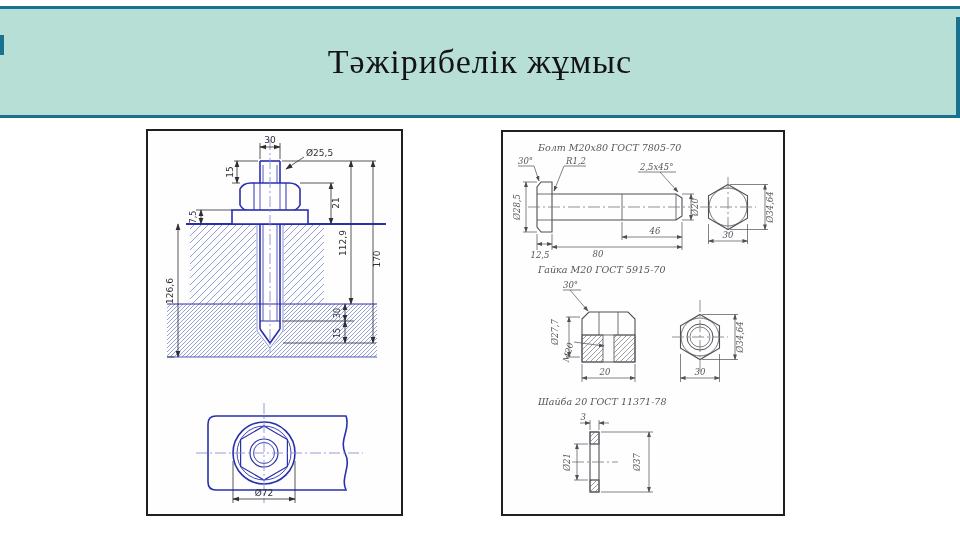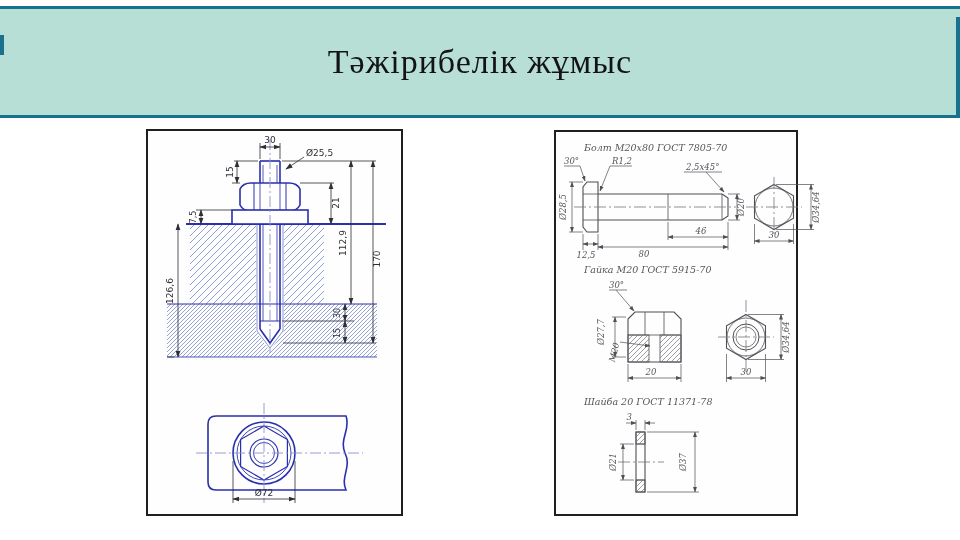--- a/index.html
+++ b/index.html
@@ -8,21 +8,21 @@
   .header-band{position:absolute;left:0;top:6px;width:960px;height:112px;background:#b7dfd6;
     border-top:3px solid #17718f;border-bottom:3px solid #17718f;box-sizing:border-box;}
   .edge-mark{position:absolute;width:4px;background:#17718f;}
   .edge-left{left:0;top:26px;height:20px;}
   .edge-right{right:0;top:8px;height:98px;}
   .slide-title{position:absolute;left:0;top:6px;width:960px;height:112px;display:flex;
     align-items:center;justify-content:center;font-family:"Liberation Serif",serif;
     font-size:34px;color:#131313;letter-spacing:1px;}
   .panel{position:absolute;background:#fefefe;border:2px solid #1f1f1f;box-sizing:border-box;}
   .panel-left{left:146px;top:129px;width:257px;height:387px;}
-  .panel-right{left:554px;top:130px;width:244px;height:386px;}
+  .panel-right{left:501px;top:130px;width:284px;height:386px;padding-left:7px;}
   svg{display:block;}
   text{font-family:"DejaVu Sans",sans-serif;}
   .sketch text{font-family:"DejaVu Serif",serif;font-style:italic;fill:#55555c;}
 </style>
 </head>
 <body>
 
 <div class="stage">
 
   <div class="header-band">

